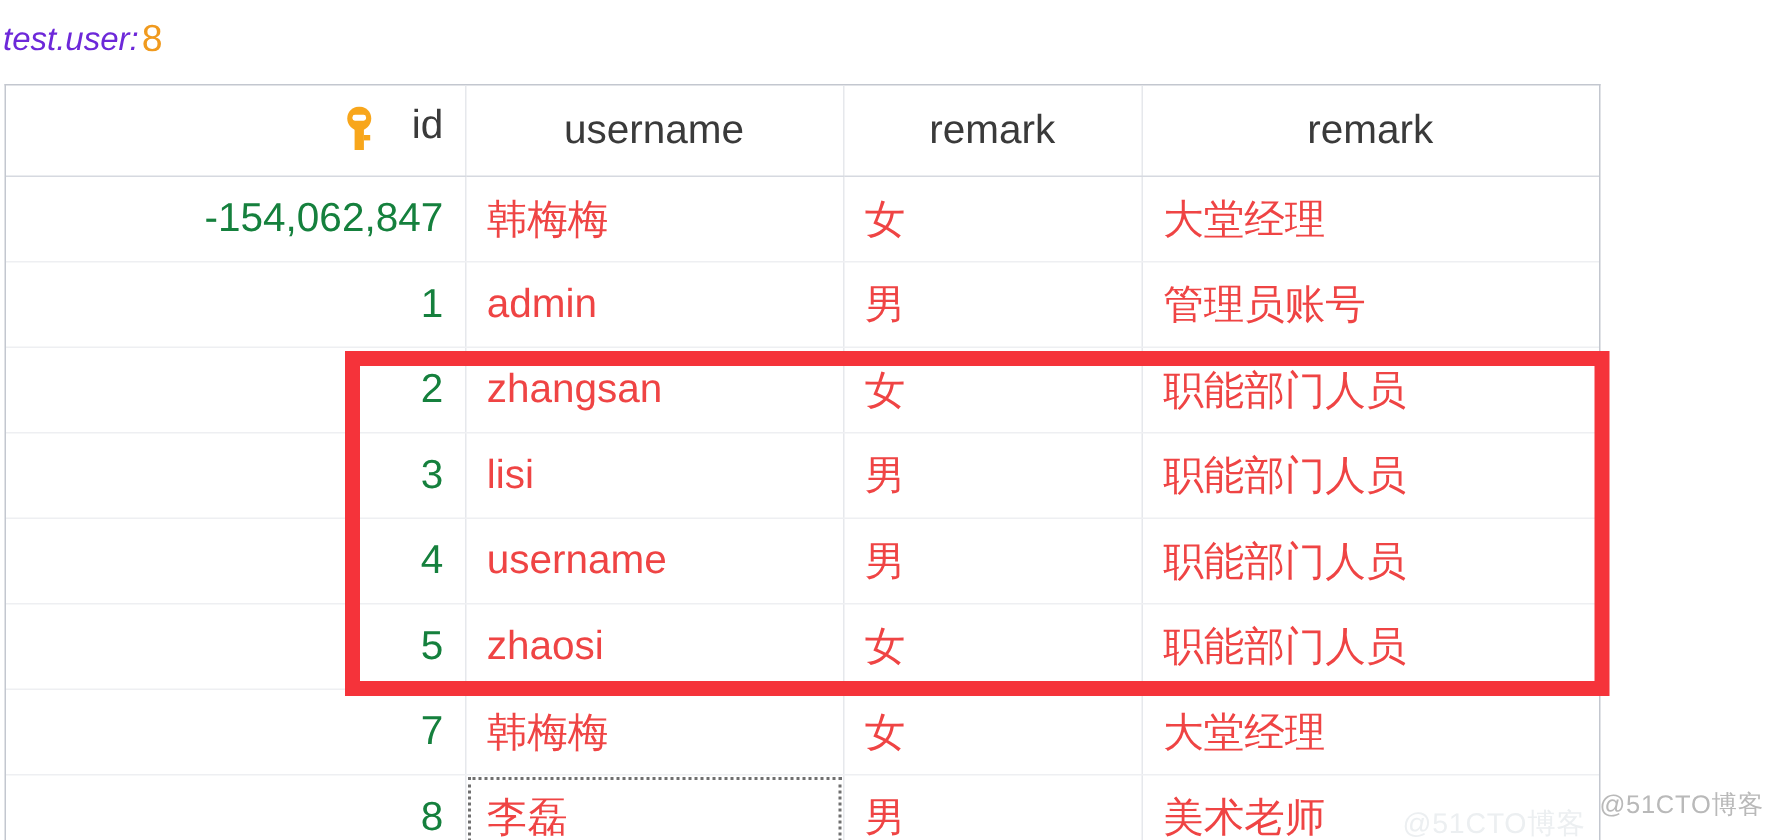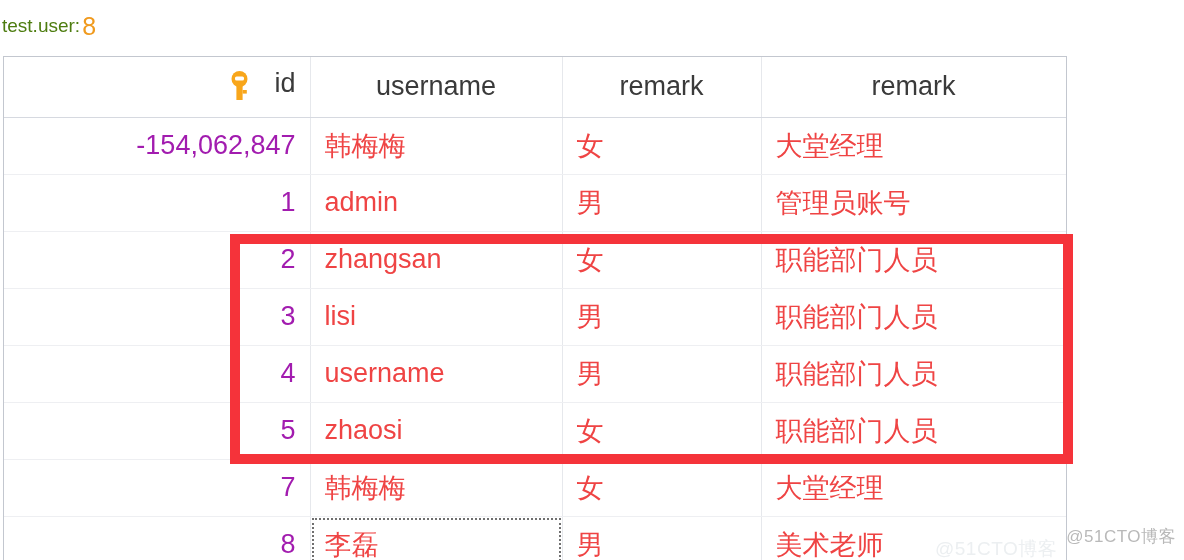--- a/index.html
+++ b/index.html
@@ -22,24 +22,25 @@
     top: 0;
     width: 1184px;
     height: 52px;
     background: #ffffff;
     display: flex;
     align-items: center;
     padding-left: 2px;
     box-sizing: border-box;
   }
   .caption-text {
-    font-size: 19px;
-    color: #4d7c0f;
+    font-size: 22px;
+    color: #6d28d9;
     letter-spacing: 0px;
     white-space: nowrap;
+    font-style: italic;
   }
   .caption-count {
     color: #f09a1e;
     font-size: 25px;
     padding: 0 2px;
   }
 
   
   #grid-frame {
     position: absolute;
@@ -95,21 +96,21 @@
   }
   .key-icon {
     display: inline-block;
     width: 23px;
     height: 29px;
     position: relative;
     top: 2px;
   }
   td.cell-id {
     text-align: right;
-    color: #a21caf;
+    color: #15803d;
     font-weight: bold;
     font-size: 26px;
   }
   td.cell-text {
     color: #ef4444;
     text-align: left;
   }
   #grid-table tr:last-child td { border-bottom: none; }
 
   

